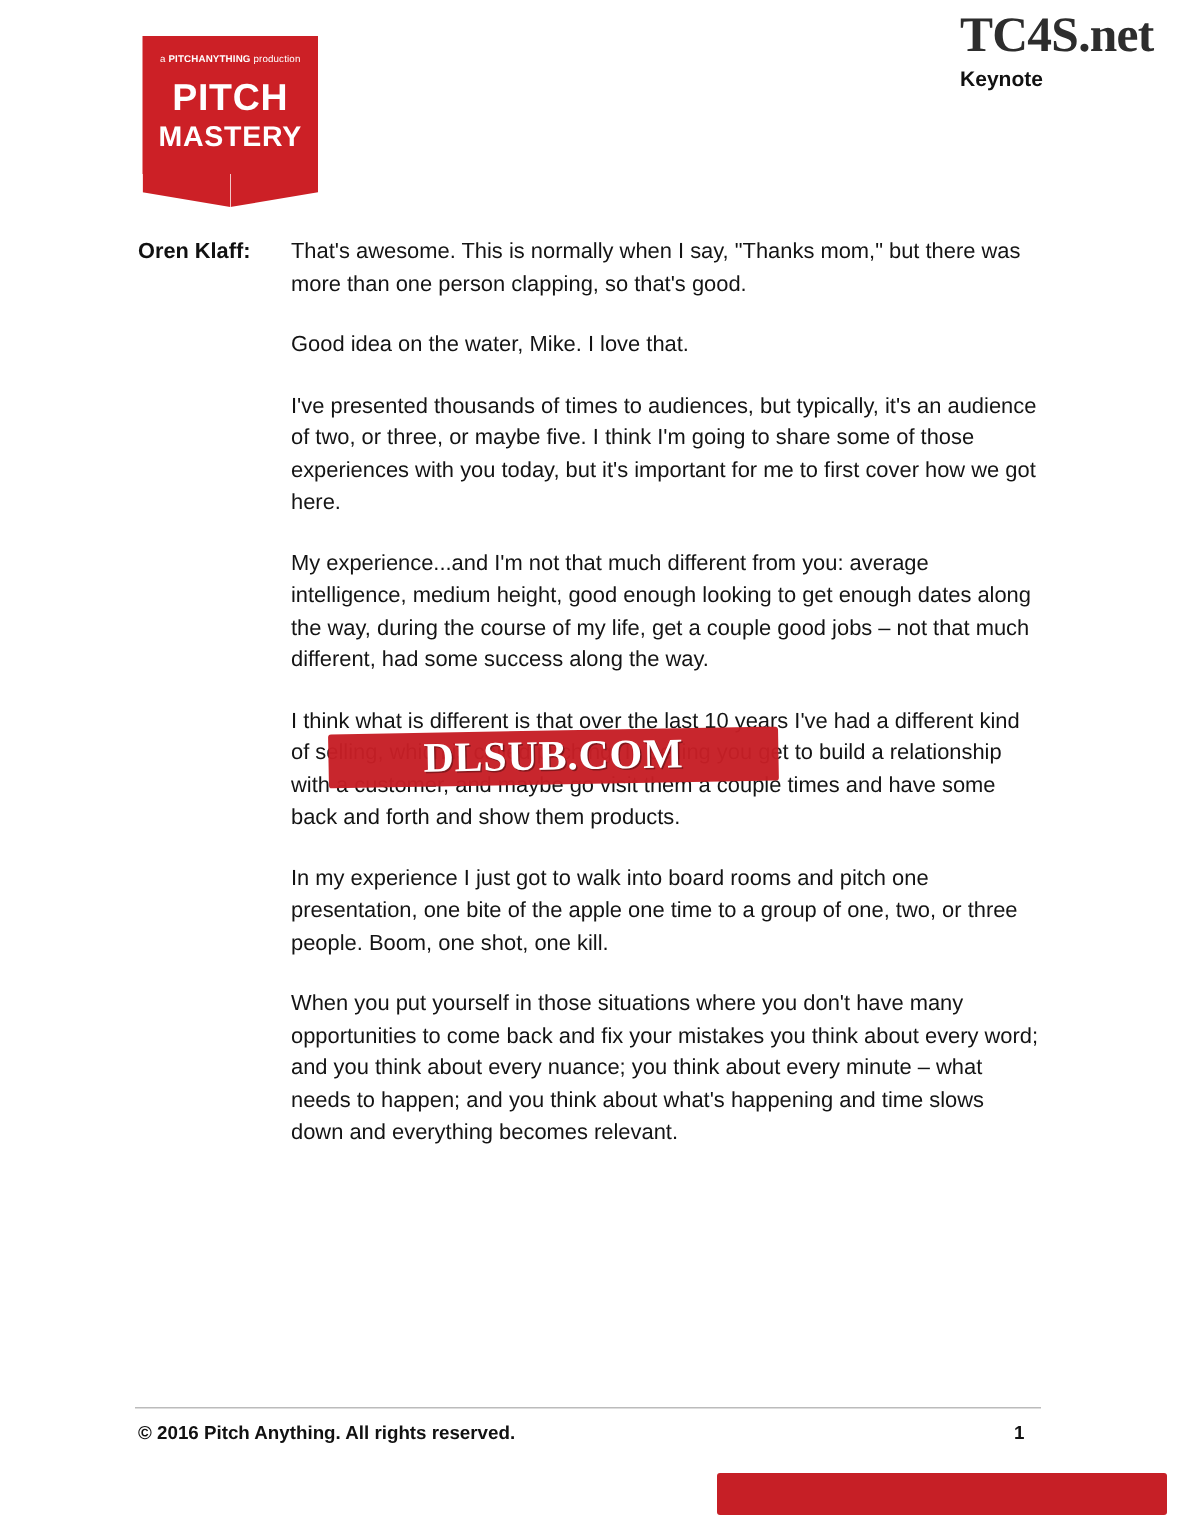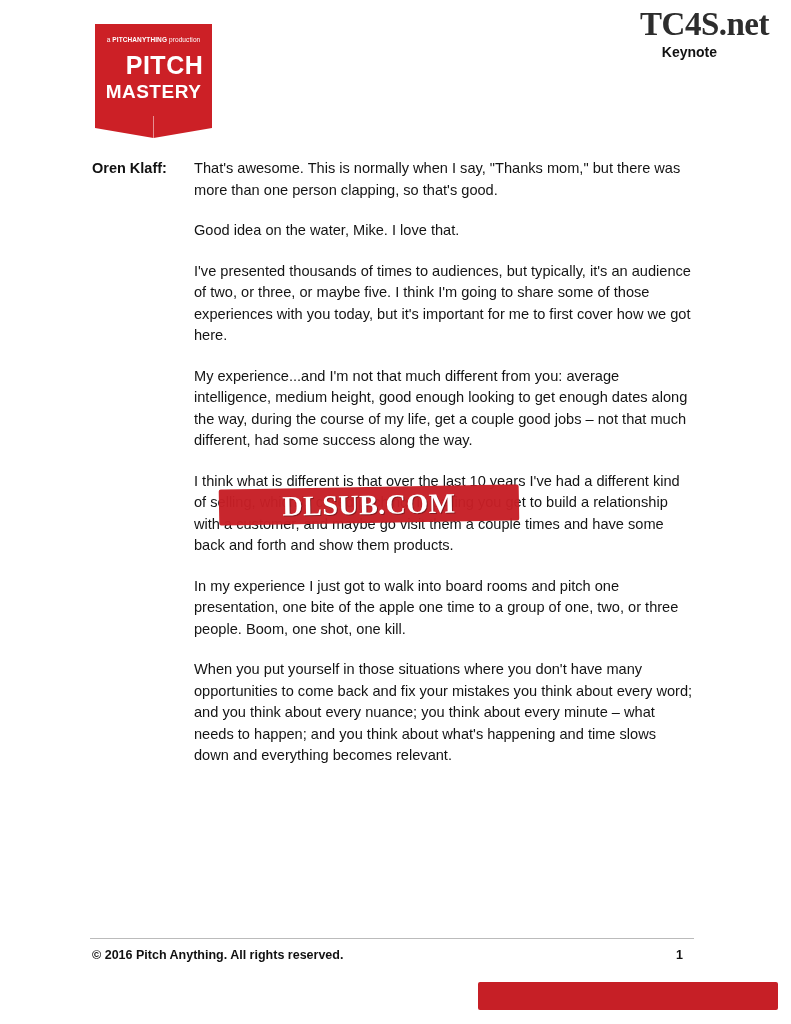--- a/index.html
+++ b/index.html
@@ -69,28 +69,27 @@
   .logo-word1, .logo-word2 {
     position: absolute;
     left: 0;
     width: 117px;
     text-align: center;
     color: #ffffff;
     font-weight: bold;
     font-family: "Liberation Sans", sans-serif;
     letter-spacing: 0.5px;
   }
-  .logo-word1 { top: 27px; font-size: 25px; padding-left: 11px; }
+  .logo-word1 { top: 27px; font-size: 25px; }
   .logo-word2 { top: 57px; font-size: 19px; text-align: center; }
 
   .brand-top {
     position: absolute;
     right: 22px;
     top: 8px;
-    text-align: right;
   }
   .brand-top-main {
     font-family: "Liberation Serif", serif;
     font-weight: bold;
     font-size: 33px;
     color: #2d2d2d;
     line-height: 1;
     letter-spacing: -0.5px;
   }
   .brand-top-sub {

